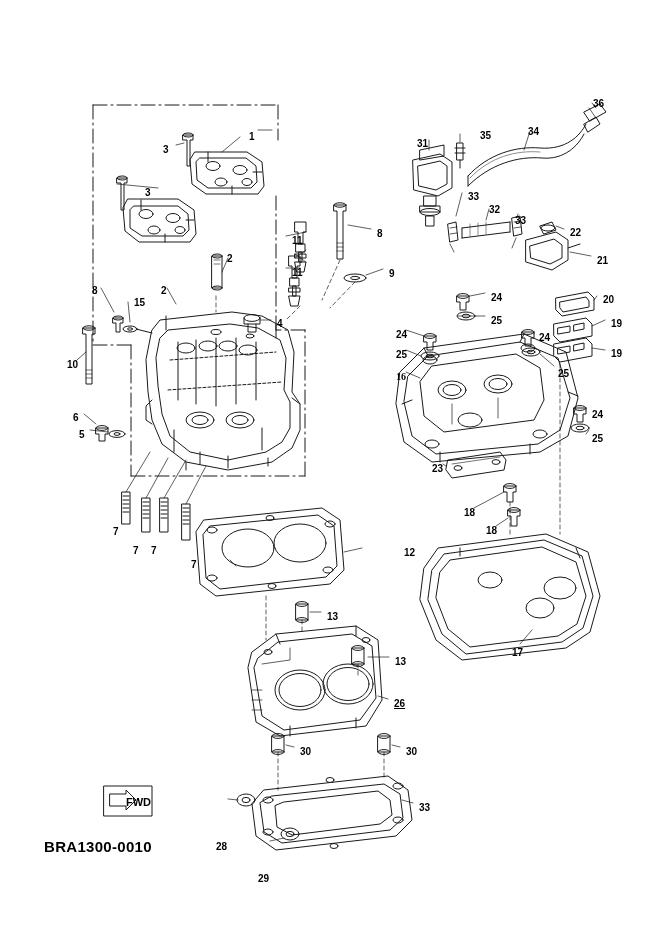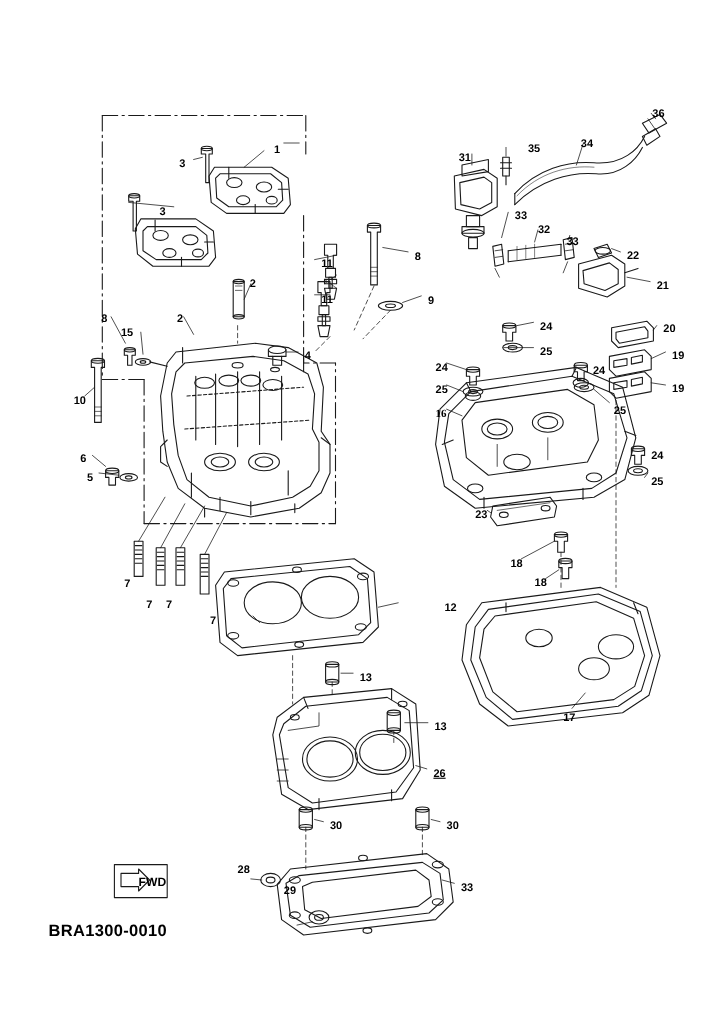--- a/index.html
+++ b/index.html
@@ -460,38 +460,38 @@
       <div class="callout" style="left: 249px; top: 130px;">1</div>
       <div class="callout" style="left: 163px; top: 143px;">3</div>
       <div class="callout" style="left: 145px; top: 186px;">3</div>
       <div class="callout" style="left: 292px; top: 234px;">11</div>
       <div class="callout" style="left: 292px; top: 266px;">11</div>
       <div class="callout" style="left: 377px; top: 227px;">8</div>
       <div class="callout" style="left: 389px; top: 267px;">9</div>
       <div class="callout" style="left: 227px; top: 252px;">2</div>
       <div class="callout" style="left: 161px; top: 284px;">2</div>
       <div class="callout" style="left: 92px; top: 284px;">8</div>
-      <div class="callout" style="left: 110px; top: 296px;">15</div>
+      <div class="callout" style="left: 134px; top: 296px;">15</div>
       <div class="callout" style="left: 277px; top: 317px;">4</div>
       <div class="callout" style="left: 67px; top: 358px;">10</div>
       <div class="callout" style="left: 73px; top: 411px;">6</div>
       <div class="callout" style="left: 79px; top: 428px;">5</div>
       <div class="callout" style="left: 113px; top: 525px;">7</div>
       <div class="callout" style="left: 133px; top: 544px;">7</div>
       <div class="callout" style="left: 151px; top: 544px;">7</div>
       <div class="callout" style="left: 191px; top: 558px;">7</div>
       <div class="callout" style="left: 368px; top: 546px; margin-left: 36px;">12</div>
       <div class="callout" style="left: 327px; top: 610px;">13</div>
       <div class="callout" style="left: 395px; top: 655px;">13</div>
       <div class="callout" style="left: 394px; top: 697px; text-decoration: underline;">26</div>
       <div class="callout" style="left: 300px; top: 745px;">30</div>
       <div class="callout" style="left: 406px; top: 745px;">30</div>
-      <div class="callout" style="left: 216px; top: 785px;">28</div>
+      <div class="callout" style="left: 216px; top: 840px;">28</div>
       <div class="callout" style="left: 419px; top: 801px;">33</div>
-      <div class="callout" style="left: 258px; top: 804px;">29</div>
+      <div class="callout" style="left: 258px; top: 872px;">29</div>
       <div class="callout" style="left: 593px; top: 97px;">36</div>
       <div class="callout" style="left: 417px; top: 137px;">31</div>
       <div class="callout" style="left: 480px; top: 129px;">35</div>
       <div class="callout" style="left: 528px; top: 125px;">34</div>
       <div class="callout" style="left: 468px; top: 190px;">33</div>
       <div class="callout" style="left: 489px; top: 203px;">32</div>
       <div class="callout" style="left: 515px; top: 214px;">33</div>
       <div class="callout" style="left: 570px; top: 226px;">22</div>
       <div class="callout" style="left: 597px; top: 254px;">21</div>
       <div class="callout" style="left: 491px; top: 291px;">24</div>

